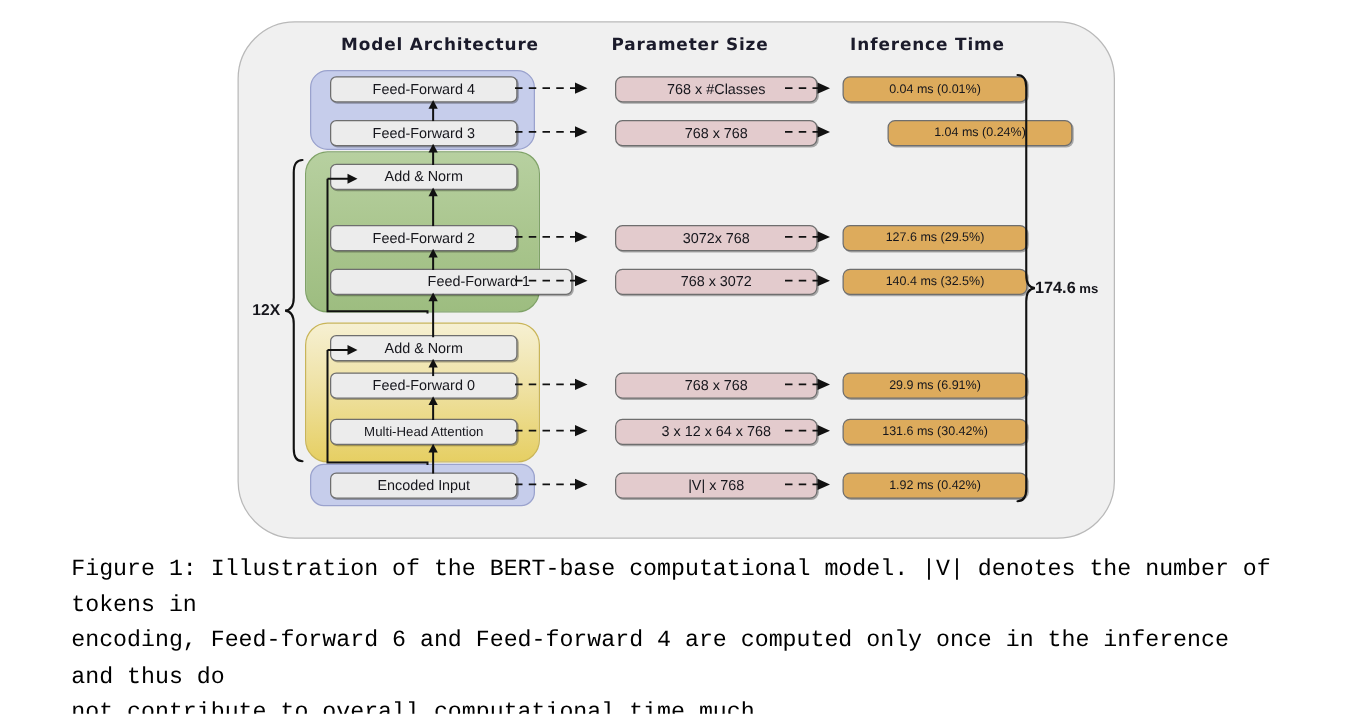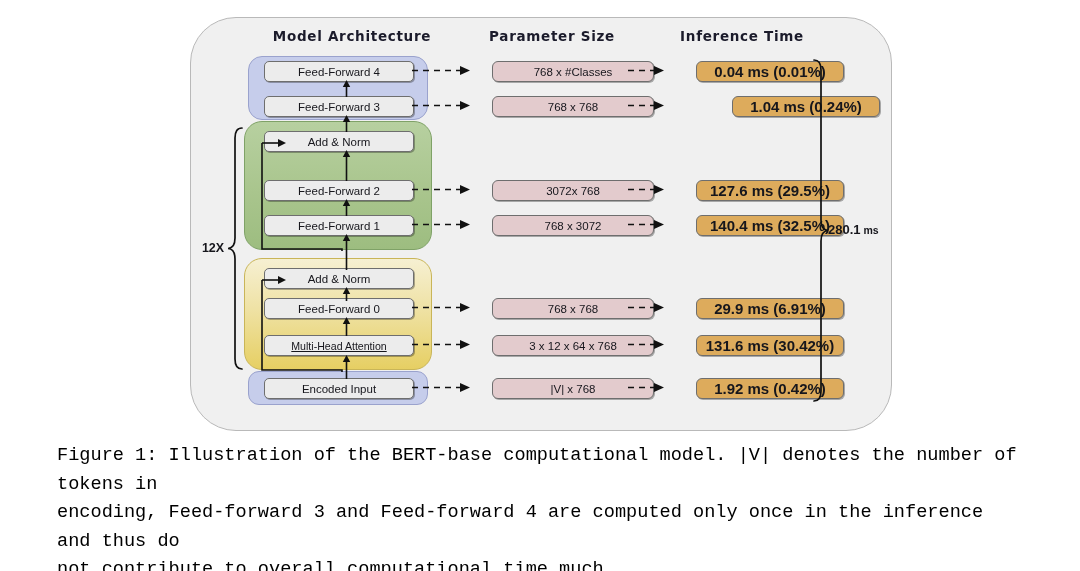--- a/index.html
+++ b/index.html
@@ -59,25 +59,25 @@
 
   
   .pbox{
     position:absolute;left:492px;width:160px;height:19px;
     background:#e3cbcd;border:1.3px solid #6e6e6e;border-radius:6px;
     box-shadow:1px 1px 0 rgba(0,0,0,.30);
     display:flex;align-items:center;justify-content:center;
     font-size:11.5px;color:#16161c;white-space:nowrap;
   }
   .tbox{
-    position:absolute;left:696px;width:146px;height:19px;
+    position:absolute;left:674px;width:146px;height:19px;
     background:#ddab5c;border:1.3px solid #6e6e6e;border-radius:6px;
     box-shadow:1px 1px 0 rgba(0,0,0,.30);
     display:flex;align-items:center;justify-content:center;
-    font-size:15px;color:#16161c;white-space:nowrap;font-weight:bold;
+    font-size:10px;color:#16161c;white-space:nowrap;
   }
 
   
   .uparrow{position:absolute;left:341px;width:11px;}
   .uparrow svg{display:block;}
 
   
   .dash{position:absolute;height:11px;}
   .dash svg{display:block;}
 
@@ -117,24 +117,24 @@
 
 <div class="group" id="group-blue-top"></div>
 <div class="group" id="group-green"></div>
 <div class="group" id="group-yellow"></div>
 <div class="group" id="group-blue-bottom"></div>
 
 <div class="node" style="top:61px;">Feed-Forward 4</div>
 <div class="node" style="top:96px;">Feed-Forward 3</div>
 <div class="node" style="top:131px;">Add &amp; Norm</div>
 <div class="node" style="top:180px;">Feed-Forward 2</div>
-<div class="node" style="top:215px;">Feed-Forward 1</div>
+<div class="node" style="top:215px;padding-left:44px;">Feed-Forward 1</div>
 <div class="node" style="top:268px;">Add &amp; Norm</div>
 <div class="node" style="top:298px;">Feed-Forward 0</div>
-<div class="node small" style="top:335px;text-decoration:underline;">Multi-Head Attention</div>
+<div class="node small" style="top:335px;">Multi-Head Attention</div>
 <div class="node" style="top:378px;">Encoded Input</div>
 
 <div class="pbox" style="top:61px;">768 x #Classes</div>
 <div class="pbox" style="top:96px;">768 x 768</div>
 <div class="pbox" style="top:180px;">3072x 768</div>
 <div class="pbox" style="top:215px;">768 x 3072</div>
 <div class="pbox" style="top:298px;">768 x 768</div>
 <div class="pbox" style="top:335px;">3 x 12 x 64 x 768</div>
 <div class="pbox" style="top:378px;">|V| x 768</div>
 
@@ -302,20 +302,20 @@
   </svg>
 </div>
 <div id="label-12x">12X</div>
 
 <div class="brace" style="left:812px;top:58px;width:16px;height:345px;">
   <svg width="16" height="345">
     <path d="M2 2 Q9 2 9 12 L9 162 Q9 172 16 172.5 Q9 173 9 183 L9 333 Q9 343 2 343" stroke="#111" stroke-width="1.7" fill="none" stroke-linecap="round"></path>
   </svg>
 </div>
 <div id="label-total">
-  <span>280.1</span><span class="unit"> ms</span>
+  <span>174.6</span><span class="unit"> ms</span>
 </div>
 
 <div id="caption">
   <div>Figure 1: Illustration of the BERT-base computational model. |V| denotes the number of tokens in</div>
-  <div>encoding, Feed-forward 3 and Feed-forward 4 are computed only once in the inference and thus do</div>
+  <div>encoding, Feed-forward 6 and Feed-forward 4 are computed only once in the inference and thus do</div>
   <div>not contribute to overall computational time much.</div>
 </div>
 
 </body></html>

